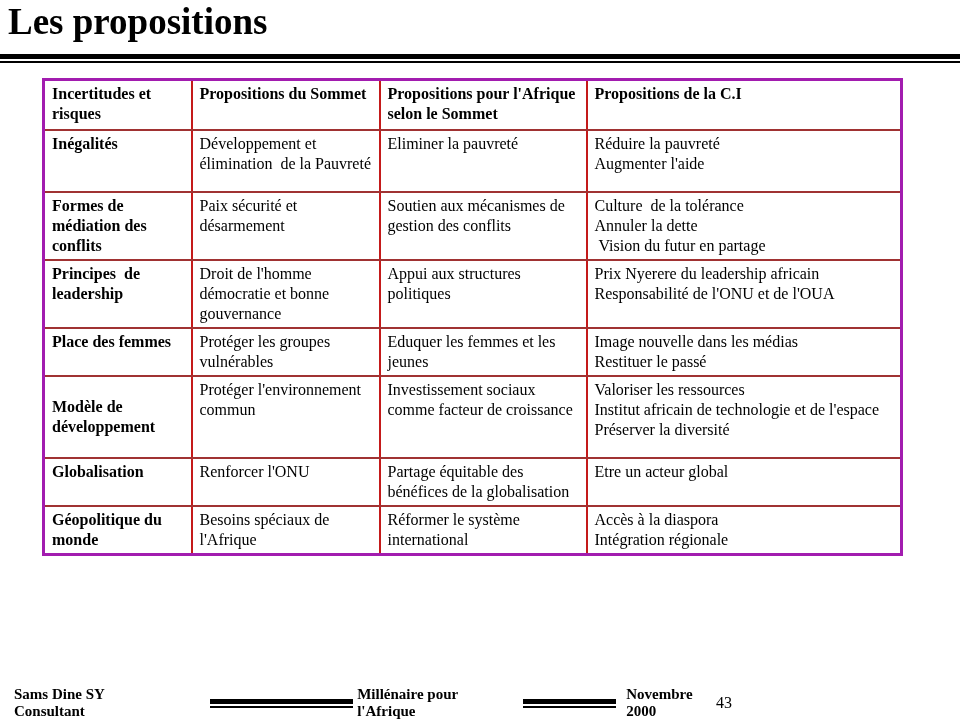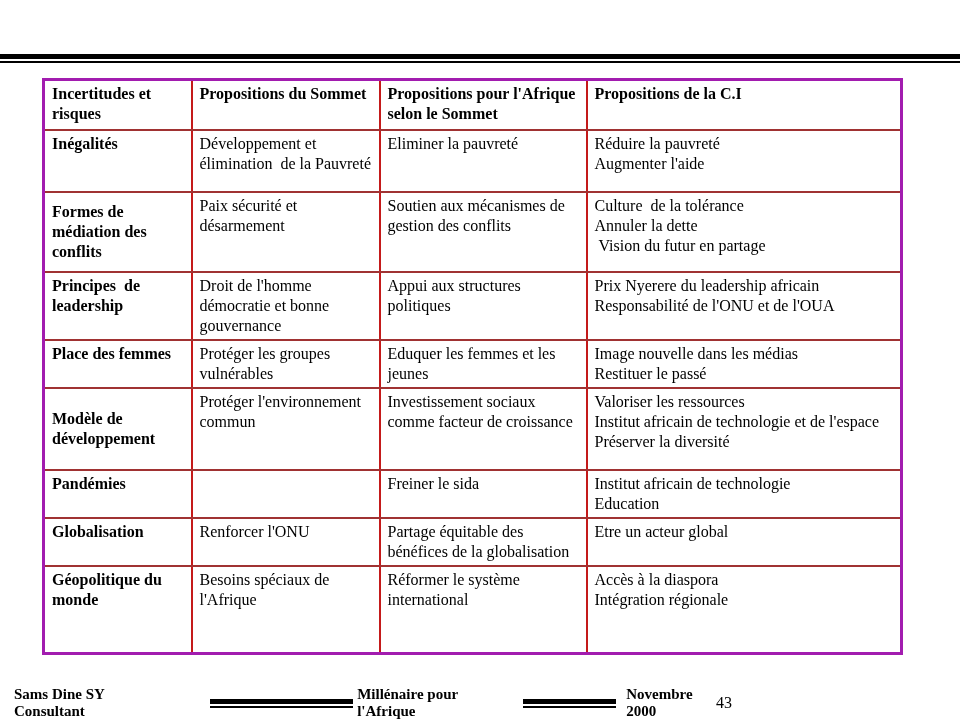--- a/index.html
+++ b/index.html
@@ -58,21 +58,21 @@
     vertical-align: top;
     text-align: left;
     white-space: pre-wrap;
     overflow: hidden;
   }
   table.props th { font-weight: bold; }
   table.props td:first-child { font-weight: bold; }
 
   thead tr { height: 50px; }
   tbody tr:nth-child(1) { height: 62px; }
-  tbody tr:nth-child(2) { height: 80px; }
+  tbody tr:nth-child(2) { height: 68px; }
   tbody tr:nth-child(3) { height: 67px; }
   tbody tr:nth-child(4) { height: 38px; }
   tbody tr:nth-child(5) { height: 82px; }
   tbody tr:nth-child(6) { height: 43px; }
   tbody tr:nth-child(7) { height: 48px; }
   tbody tr:nth-child(8) { height: 88px; }
   tbody tr:nth-child(2) td:first-child,
   tbody tr:nth-child(5) td:first-child { vertical-align: middle; }
 
   
@@ -91,20 +91,21 @@
   .footer .f-center { margin-left: 4px; }
   .footer .sep2     { width: 104px; margin-left: 20px; }
   .footer .f-right  { margin-left: 10px; }
   .footer .f-page   { margin-left: auto; margin-right: 92px; font-weight: normal; font-size: 16px; }
 </style>
 </head>
 <body>
 
 <div class="slide">
 
+  <h1 class="title">Les propositions</h1>
 
   <div class="double-rule title-rule">
     <div class="thick"></div>
     <div class="thin"></div>
   </div>
 
   <table class="props">
     <colgroup>
       <col style="width:148px">
       <col style="width:188px">
@@ -151,27 +152,20 @@
       </tr>
       <tr>
         <td>Modèle de développement</td>
         <td>Protéger l'environnement commun</td>
         <td>Investissement sociaux comme facteur de croissance</td>
         <td>Valoriser les ressources
 Institut africain de technologie et de l'espace
 Préserver la diversité</td>
       </tr>
       <tr>
-        <td>Pandémies</td>
-        <td></td>
-        <td>Freiner le sida</td>
-        <td>Institut africain de technologie
-Education</td>
-      </tr>
-      <tr>
         <td>Globalisation</td>
         <td>Renforcer l'ONU</td>
         <td>Partage équitable des bénéfices de la globalisation</td>
         <td>Etre un acteur global</td>
       </tr>
       <tr>
         <td>Géopolitique du monde</td>
         <td>Besoins spéciaux de l'Afrique</td>
         <td>Réformer le système international</td>
         <td>Accès à la diaspora

